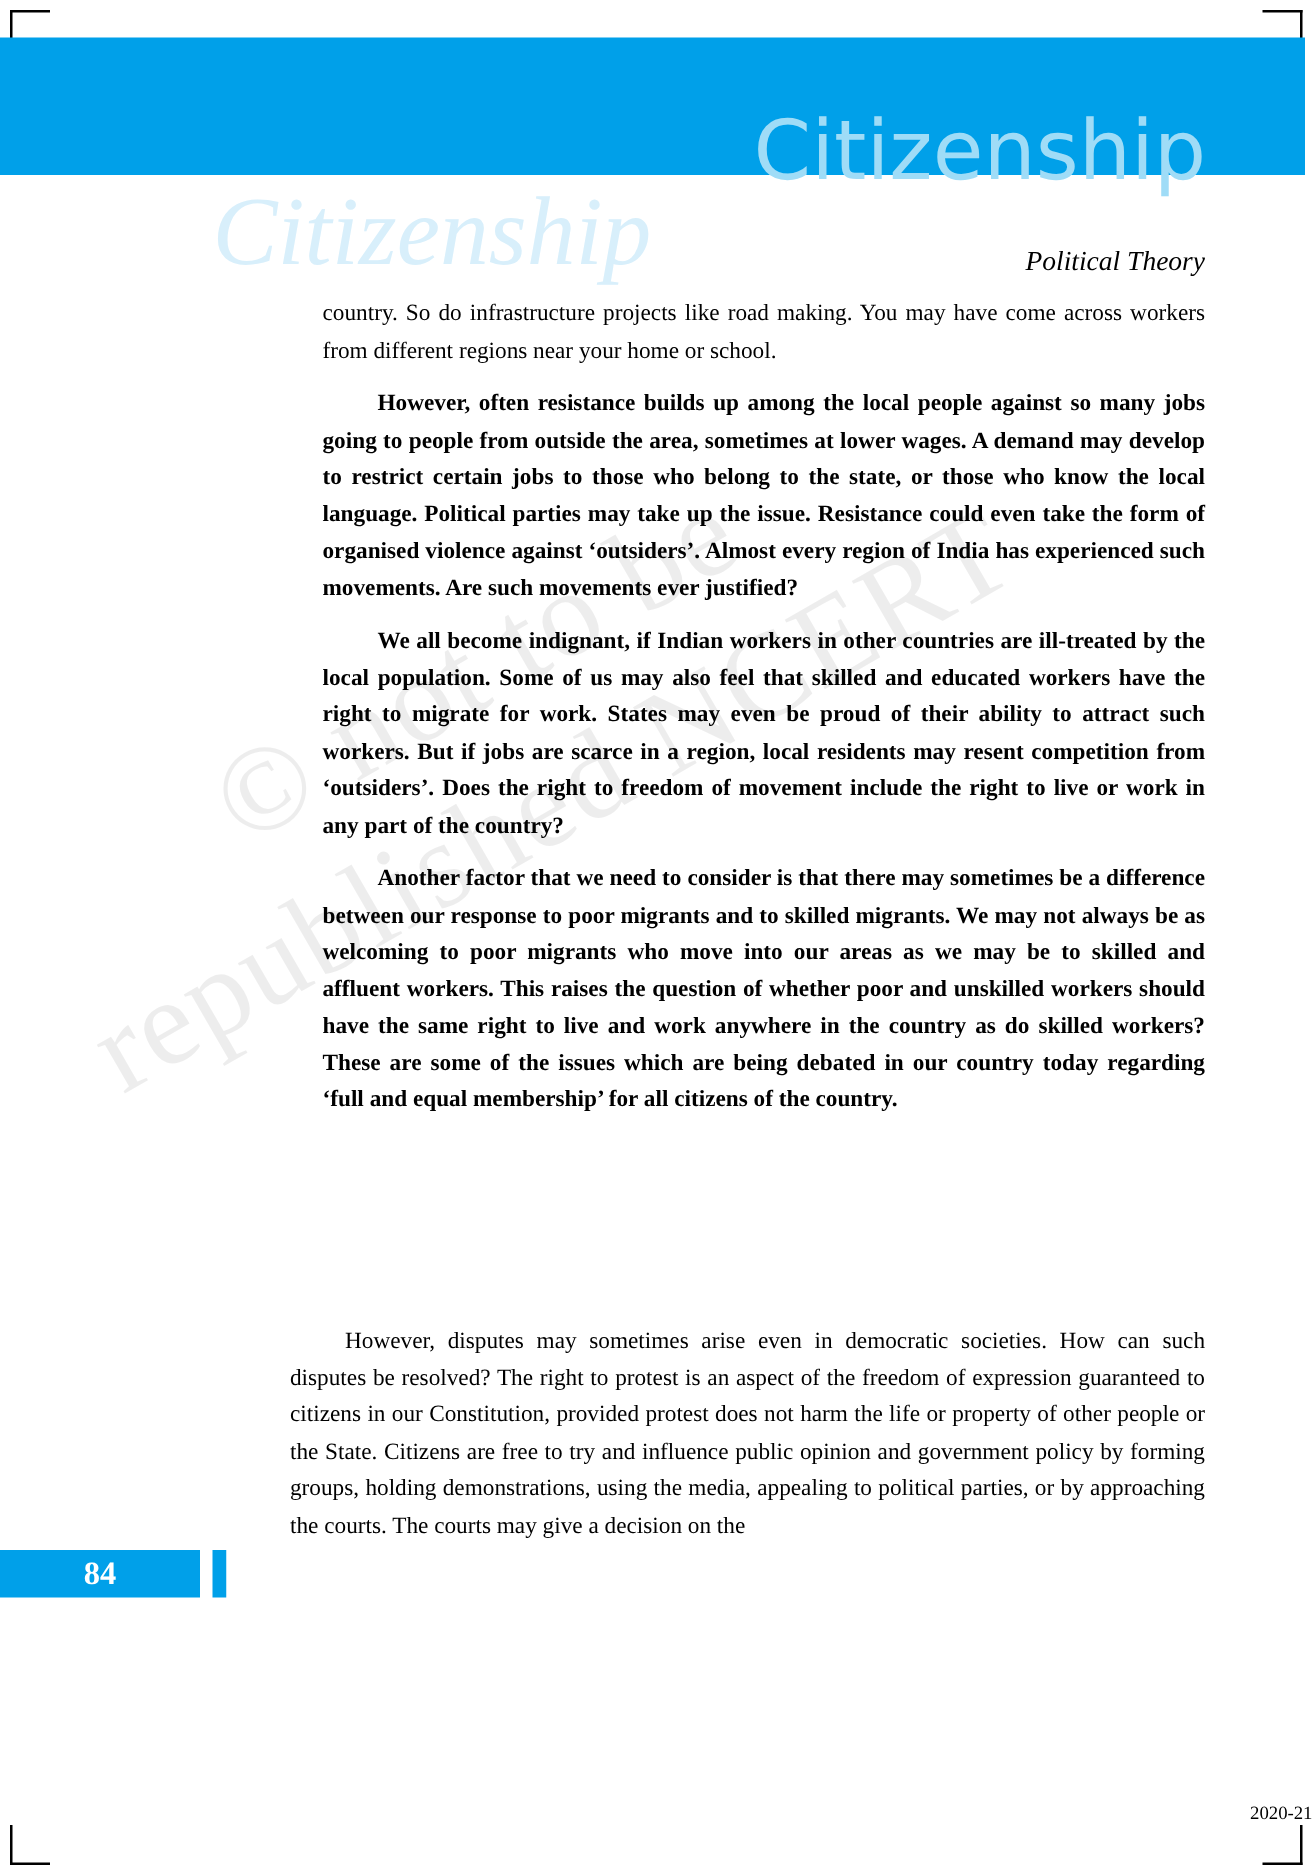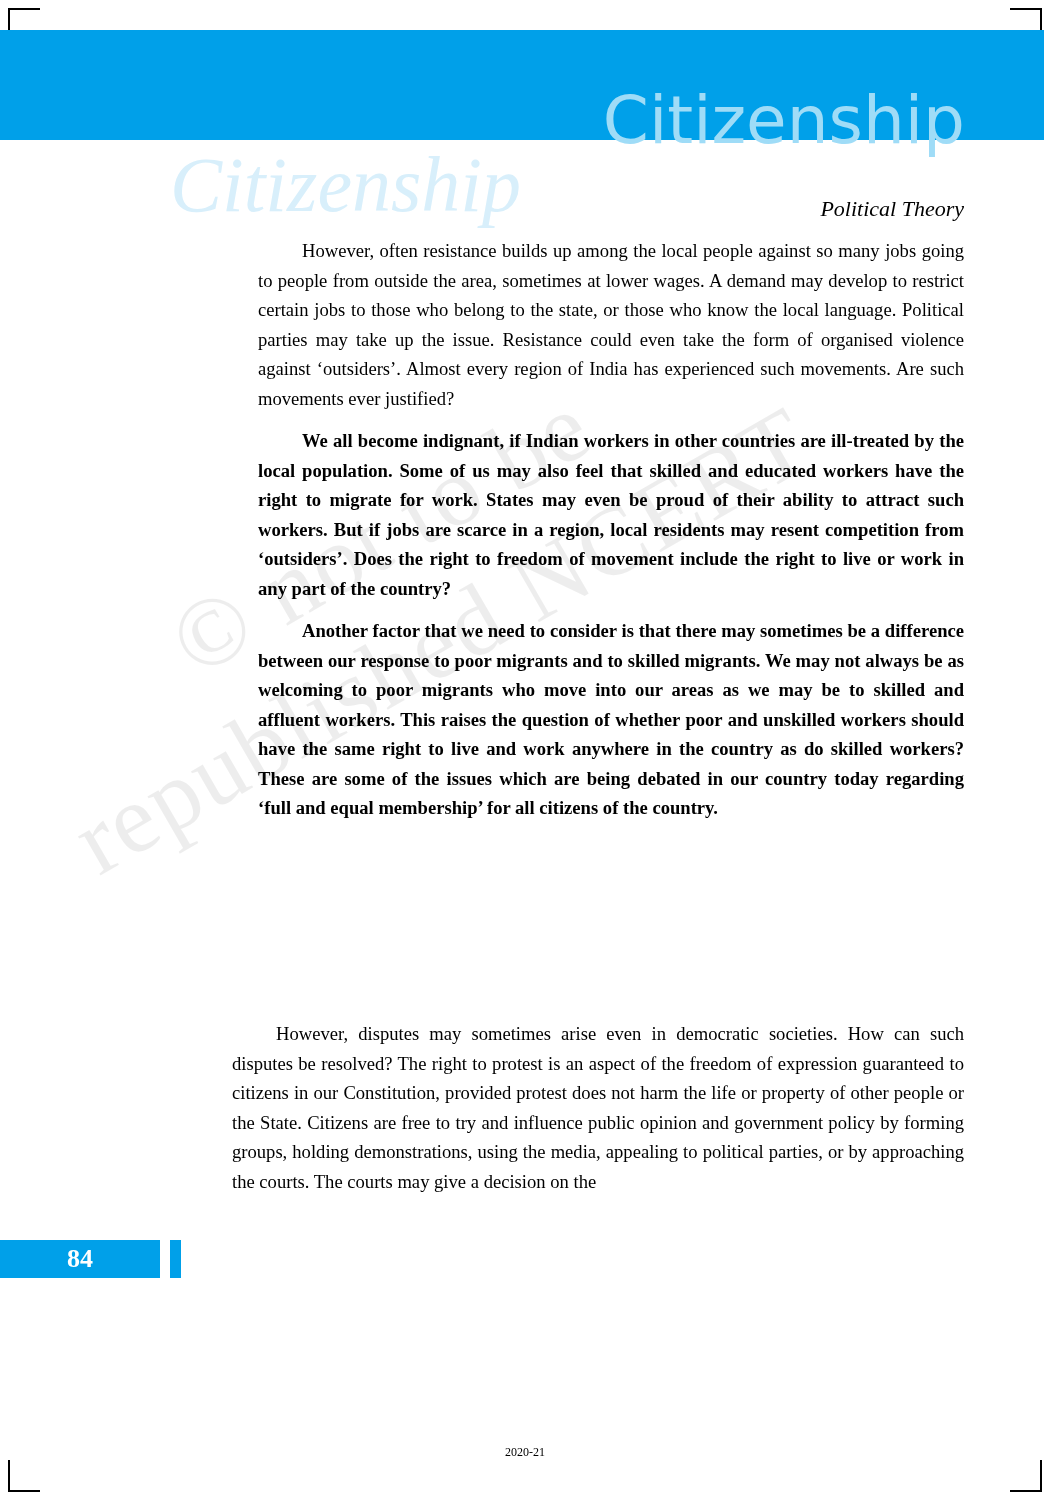--- a/index.html
+++ b/index.html
@@ -106,21 +106,21 @@
     line-height: 29.5px;
     color: #000;
     text-indent: 44px;
   }
   .content p.no-indent { text-indent: 0; }
   .content p + p { margin-top: 13px; font-weight: bold; }
 
   
   .wide-block {
     position: absolute;
-    top: 1019px;
+    top: 1058px;
     left: 232px;
     width: 732px;
     z-index: 2;
   }
   .wide-block p {
     margin: 0;
     text-align: justify;
     font-size: 18.6px;
     line-height: 29.5px;
     color: #000;
@@ -153,42 +153,43 @@
     background: #00A0E9;
     z-index: 4;
   }
 
   
   .footer-year {
     position: absolute;
     bottom: 40px;
     left: 0;
     width: 1050px;
-    text-align: center;
-    font-family: "Liberation Serif", serif;
-    font-size: 12px;
+    text-align: right;
+    font-family: "Liberation Serif", serif;
+    font-size: 15px;
     color: #000;
   }
 </style>
 </head>
 <body>
 
 <div class="crop-mark crop-tl"></div>
 <div class="crop-mark crop-tr"></div>
 <div class="crop-mark crop-bl"></div>
 <div class="crop-mark crop-br"></div>
 
 <div class="header-band"></div>
 <div class="ghost-word">Citizenship</div>
 <div class="header-title">Citizenship</div>
 <div class="header-subtitle">Political Theory</div>
 
 <div class="watermark">© not to be republished NCERT</div>
 
 <div class="content">
+  <p class="no-indent">country. So do infrastructure projects like road making. You may have come across workers from different regions near your home or school.</p>
   <p>However, often resistance builds up among the local people against so many jobs going to people from outside the area, sometimes at lower wages. A demand may develop to restrict certain jobs to those who belong to the state, or those who know the local language. Political parties may take up the issue. Resistance could even take the form of organised violence against ‘outsiders’. Almost every region of India has experienced such movements. Are such movements ever justified?</p>
   <p>We all become indignant, if Indian workers in other countries are ill-treated by the local population. Some of us may also feel that skilled and educated workers have the right to migrate for work. States may even be proud of their ability to attract such workers. But if jobs are scarce in a region, local residents may resent competition from ‘outsiders’. Does the right to freedom of movement include the right to live or work in any part of the country?</p>
   <p>Another factor that we need to consider is that there may sometimes be a difference between our response to poor migrants and to skilled migrants. We may not always be as welcoming to poor migrants who move into our areas as we may be to skilled and affluent workers. This raises the question of whether poor and unskilled workers should have the same right to live and work anywhere in the country as do skilled workers? These are some of the issues which are being debated in our country today regarding ‘full and equal membership’ for all citizens of the country.</p>
 </div>
 
 <div class="wide-block">
   <p>However, disputes may sometimes arise even in democratic societies. How can such disputes be resolved? The right to protest is an aspect of the freedom of expression guaranteed to citizens in our Constitution, provided protest does not harm the life or property of other people or the State. Citizens are free to try and influence public opinion and government policy by forming groups, holding demonstrations, using the media, appealing to political parties, or by approaching the courts. The courts may give a decision on the</p>
 </div>
 
 <div class="page-tab">84</div>

